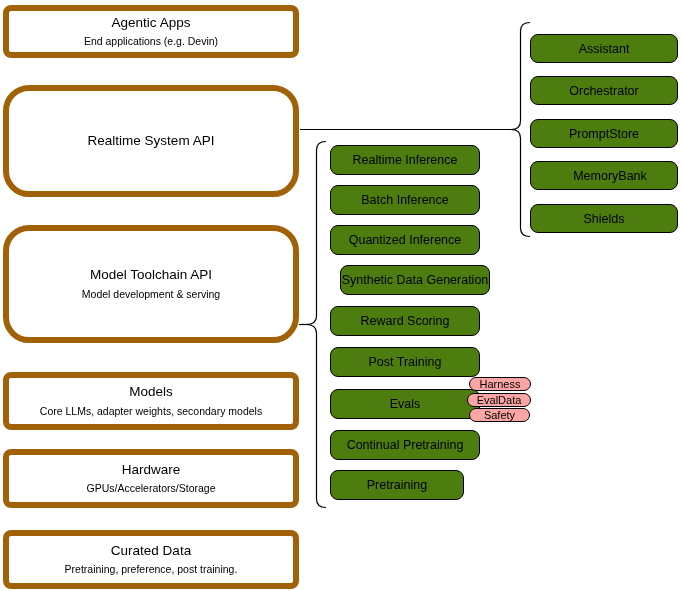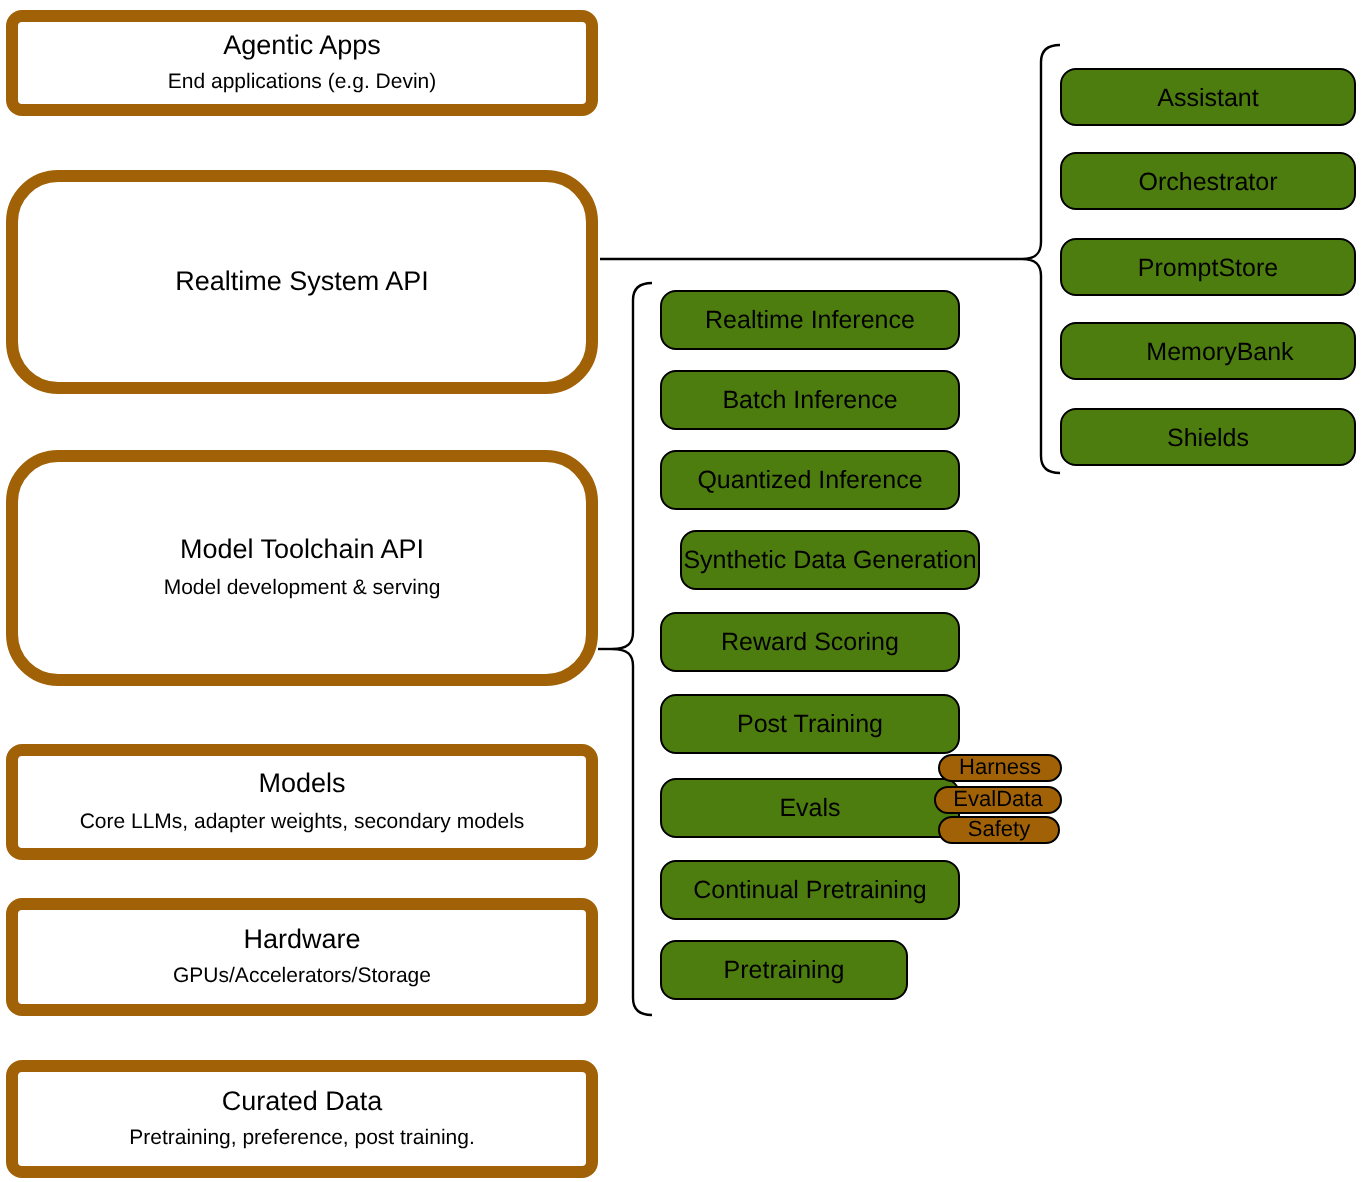--- a/index.html
+++ b/index.html
@@ -15,21 +15,21 @@
   }
   .box.big{border-radius:26px;}
   .box .t{font-size:13.5px;line-height:1.2;}
   .box .s{font-size:10.5px;line-height:1.25;margin-top:4px;padding:0 4px;}
   .item{
     position:absolute;box-sizing:border-box;border:1px solid #000;background:#4d7c0f;
     border-radius:8px;display:flex;align-items:center;justify-content:center;
     font-size:12.5px;white-space:nowrap;z-index:1;
   }
   .tag{
-    position:absolute;box-sizing:border-box;border:1px solid #000;background:#a16207;
+    position:absolute;box-sizing:border-box;border:1px solid #000;background:#fca5a5;
     border-radius:999px;display:flex;align-items:center;justify-content:center;
     font-size:11px;white-space:nowrap;z-index:3;
   }
 </style>
 </head>
 <body>
 
 <div class="canvas">
 
   <svg class="overlay" width="682" height="591" viewBox="0 0 682 591">
@@ -69,21 +69,21 @@
   </div>
 
   <div class="item" style="left:330px;top:145px;width:150px;height:30px;">Realtime Inference</div>
   <div class="item" style="left:330px;top:185px;width:150px;height:30px;">Batch Inference</div>
   <div class="item" style="left:330px;top:225px;width:150px;height:30px;">Quantized Inference</div>
   <div class="item" style="left:340px;top:265px;width:150px;height:30px;">Synthetic Data Generation</div>
   <div class="item" style="left:330px;top:306px;width:150px;height:30px;">Reward Scoring</div>
   <div class="item" style="left:330px;top:347px;width:150px;height:30px;">Post Training</div>
   <div class="item" style="left:330px;top:389px;width:150px;height:30px;">Evals</div>
   <div class="item" style="left:330px;top:430px;width:150px;height:30px;">Continual Pretraining</div>
-  <div class="item" style="left:330px;top:470px;width:124px;height:30px;">Pretraining</div>
+  <div class="item" style="left:330px;top:470px;width:134px;height:30px;">Pretraining</div>
 
   <div class="tag" style="left:469px;top:377px;width:62px;height:14px;">Harness</div>
   <div class="tag" style="left:467px;top:393px;width:64px;height:14px;">EvalData</div>
   <div class="tag" style="left:469px;top:408px;width:61px;height:14px;">Safety</div>
 
   <div class="item" style="left:530px;top:34px;width:148px;height:29px;">Assistant</div>
   <div class="item" style="left:530px;top:76px;width:148px;height:29px;">Orchestrator</div>
   <div class="item" style="left:530px;top:119px;width:148px;height:29px;">PromptStore</div>
   <div class="item" style="left:530px;top:161px;width:148px;height:29px;padding-left:12px;">MemoryBank</div>
   <div class="item" style="left:530px;top:204px;width:148px;height:29px;">Shields</div>

